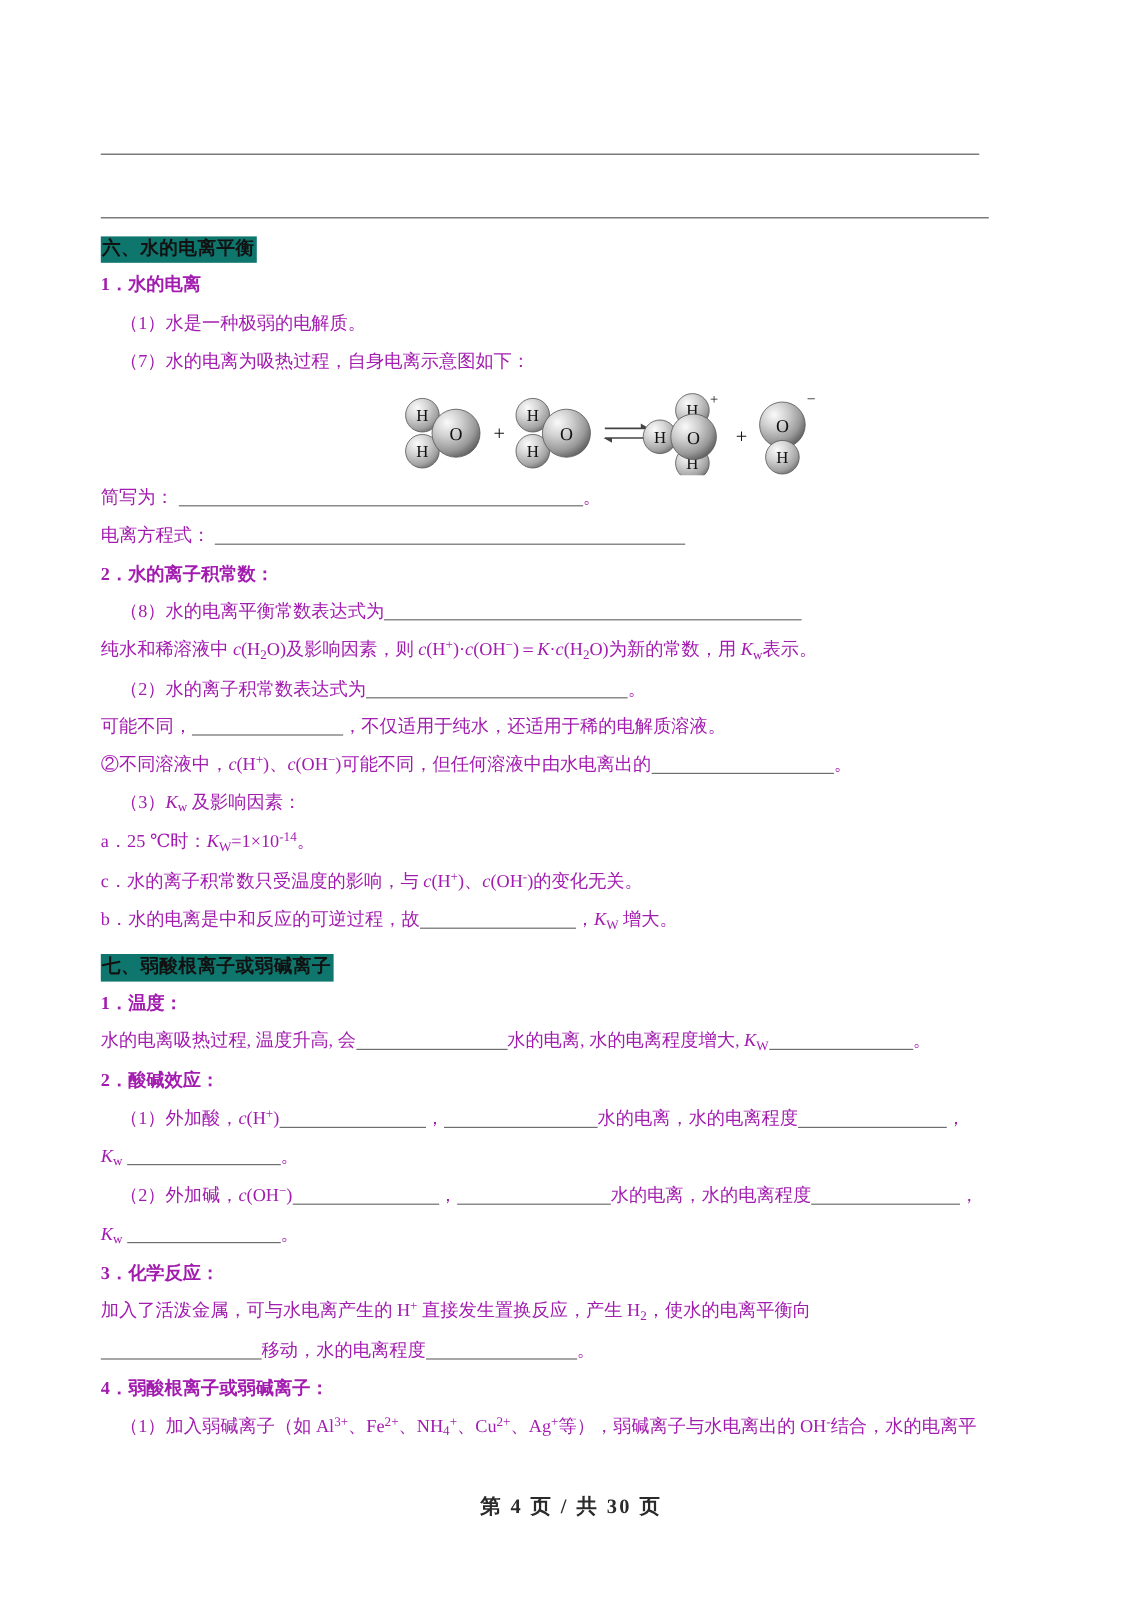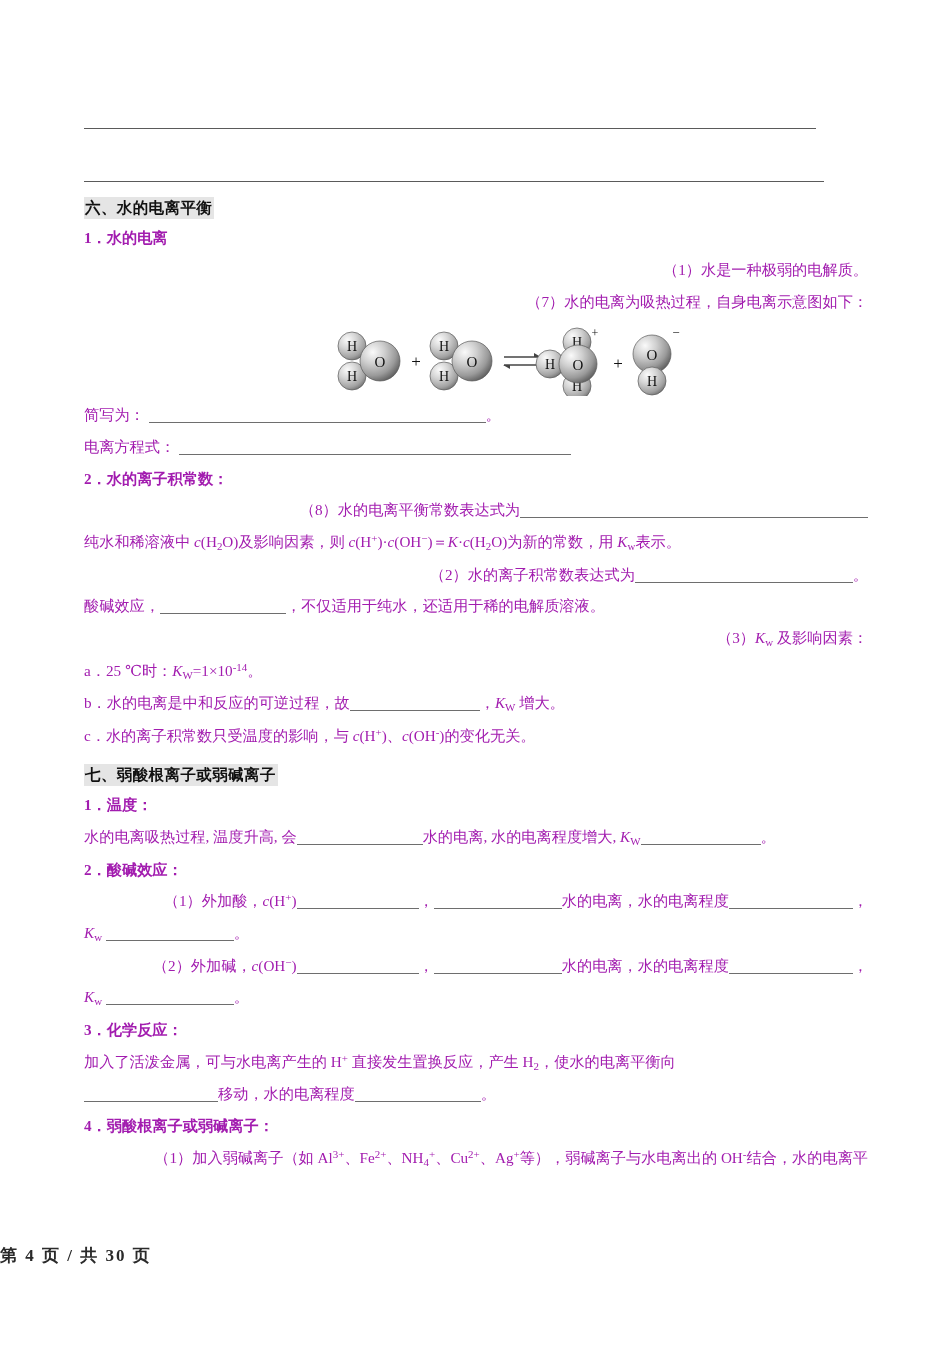--- a/index.html
+++ b/index.html
@@ -34,39 +34,39 @@
   .rule {
     height: 0;
     border-top: 1.4px solid #5a5a5a;
   }
   .rule-1 { width: 732px; margin-top: 20px; }
   .rule-2 { width: 740px; margin-top: 52px; }
 
   
   .sec-head {
     display: inline-block;
-    background: #e5e5e5;
+    background: #0f766e;
     font-weight: bold;
     font-size: 15.5px;
     letter-spacing: .4px;
     padding: 1px 2px 2px 1px;
     line-height: 1.25;
     color: #111;
   }
   .head-wrap { margin-top: 15px; margin-bottom: 3px; }
 
   
   .ln {
     font-size: 15.2px;
     line-height: 1.62;
     margin: 7px 0;
     color: #a21caf;
     white-space: nowrap;
   }
-  .ln.indent { padding-left: 16px; text-align: right; }
+  .ln.indent { padding-left: 16px; }
   .bold-num { font-weight: bold; }
 
   
   .blank {
     display: inline-block;
     border-bottom: 1.1px solid #6e6e6e;
     vertical-align: -3px;
     height: 15px;
   }
 
@@ -82,21 +82,21 @@
     position: relative;
   }
   .diagram svg { display: block; }
 
   
   .footer {
     position: absolute;
     left: 0;
     top: 1244px;
     width: 952px;
-    text-align: left;
+    text-align: center;
     font-size: 17px;
     font-weight: bold;
     letter-spacing: 2px;
     color: #2a2a2a;
     font-family: "Liberation Serif", serif;
   }
 </style>
 </head>
 <body>
 
@@ -207,38 +207,41 @@
 
     <div class="ln">
       <span>纯水和稀溶液中 </span><i class="mv">c</i>(H<span class="sub">2</span>O)<span>及影响因素，则 </span><i class="mv">c</i>(H<span class="sup">+</span>)·<i class="mv">c</i>(OH<span class="sup">−</span>)＝<i class="mv">K</i>·<i class="mv">c</i>(H<span class="sub">2</span>O)<span>为新的常数，用 </span><i class="mv">K</i><span class="sub">w</span><span>表示。</span>
     </div>
 
     <div class="ln indent">
       <span>（2）水的离子积常数表达式为</span><span class="blank" style="width:218px"></span><span>。</span>
     </div>
 
     <div class="ln">
-      <span>酸碱效应，</span><span class="blank" style="width:126px"></span><span>，不仅适用于纯水，还适用于稀的电解质溶液。</span>
-    </div>
-
+      <span>可能不同，</span><span class="blank" style="width:126px"></span><span>，不仅适用于纯水，还适用于稀的电解质溶液。</span>
+    </div>
+
+    <div class="ln">
+      <span>②不同溶液中，</span><i class="mv">c</i>(H<span class="sup">+</span>)、<i class="mv">c</i>(OH<span class="sup">−</span>)<span>可能不同，但任何溶液中由水电离出的</span><span class="blank" style="width:152px"></span><span>。</span>
+    </div>
 
     <div class="ln indent">
       <span>（3）</span><i class="mv">K</i><span class="sub">w</span><span> 及影响因素：</span>
     </div>
 
     <div class="ln">
       <span>a．25 ℃时：</span><i class="mv">K</i><span class="sub">W</span><span>=1×10</span><span class="sup">-14</span><span>。</span>
     </div>
 
     <div class="ln">
+      <span>c．水的离子积常数只受温度的影响，与 </span><i class="mv">c</i>(H<span class="sup">+</span>)、<i class="mv">c</i>(OH<span class="sup">-</span>)<span>的变化无关。</span>
+    </div>
+
+    <div class="ln">
       <span>b．水的电离是中和反应的可逆过程，故</span><span class="blank" style="width:130px"></span><span>，</span><i class="mv">K</i><span class="sub">W</span><span> 增大。</span>
-    </div>
-
-    <div class="ln">
-      <span>c．水的离子积常数只受温度的影响，与 </span><i class="mv">c</i>(H<span class="sup">+</span>)、<i class="mv">c</i>(OH<span class="sup">-</span>)<span>的变化无关。</span>
     </div>
 
     <div class="head-wrap">
       <span class="sec-head">七、弱酸根离子或弱碱离子</span>
     </div>
 
     <div class="ln">
       <span class="bold-num">1．温度：</span>
     </div>
 

